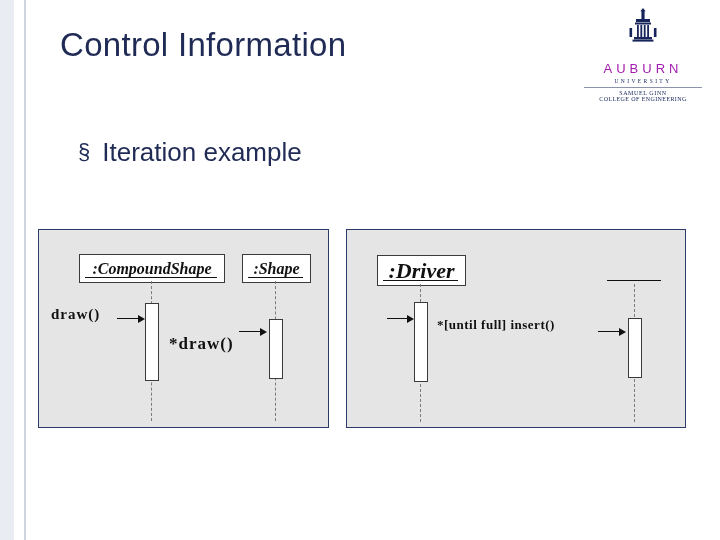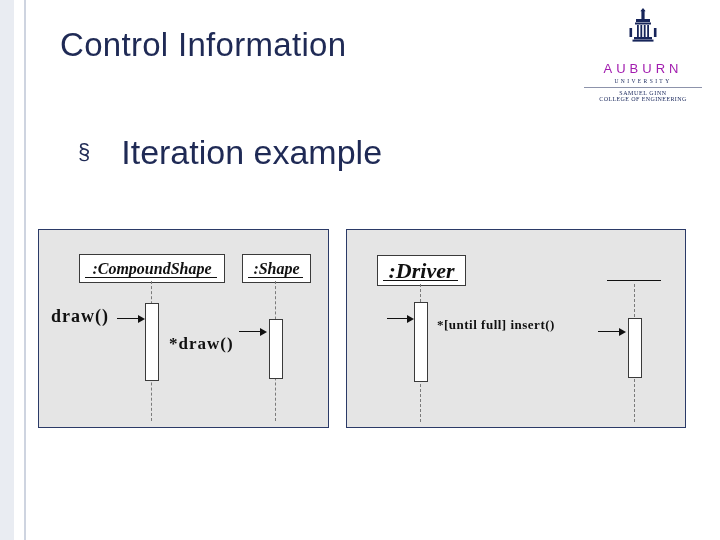--- a/index.html
+++ b/index.html
@@ -61,25 +61,24 @@
     display: flex;
     align-items: flex-start;
     gap: 12px;
   }
   .bullet-mark {
     font-size: 22px;
     color: #1f2a55;
     line-height: 32px;
   }
   .bullet-text {
-    font-size: 34px;
+    font-size: 26px;
     color: #1f2a55;
     line-height: 32px;
     white-space: nowrap;
-    margin-left: 19px;
   }
 
   
   .logo {
     position: absolute;
     right: 14px;
     top: 8px;
     width: 126px;
     height: 76px;
     text-align: center;
@@ -234,21 +233,21 @@
 
     <div class="obj-box" style="left:203px; top:24px; width:67px; height:27px; font-size:16px;">:Shape</div>
     <div class="obj-underline" style="left:209px; top:47px; width:55px;"></div>
 
     <div class="lifeline" style="left:112px; top:51px; height:140px;"></div>
     <div class="lifeline" style="left:236px; top:51px; height:140px;"></div>
 
     <div class="activation" style="left:106px; top:73px; width:12px; height:76px;"></div>
     <div class="activation" style="left:230px; top:89px; width:12px; height:58px;"></div>
 
-    <div class="msg-label" style="left:12px; top:76px; font-size:18px; letter-spacing:1px;">draw()</div>
+    <div class="msg-label" style="left:12px; top:76px; font-size:15px; letter-spacing:1px;">draw()</div>
     <div class="msg-arrow-line" style="left:78px; top:88px; width:22px;"></div>
     <div class="arrowhead" style="left:99px; top:85px;"></div>
 
     <div class="msg-label" style="left:130px; top:104px; font-size:17px; letter-spacing:1px;">*draw()</div>
     <div class="msg-arrow-line" style="left:200px; top:101px; width:22px;"></div>
     <div class="arrowhead" style="left:221px; top:98px;"></div>
   </div>
 </div>
 
 <div class="panel" id="panel-right">

